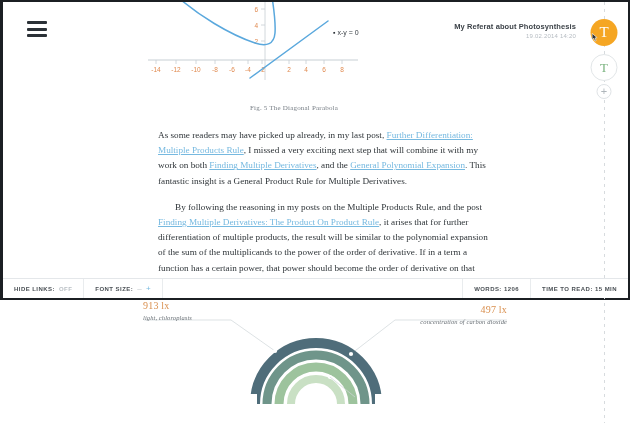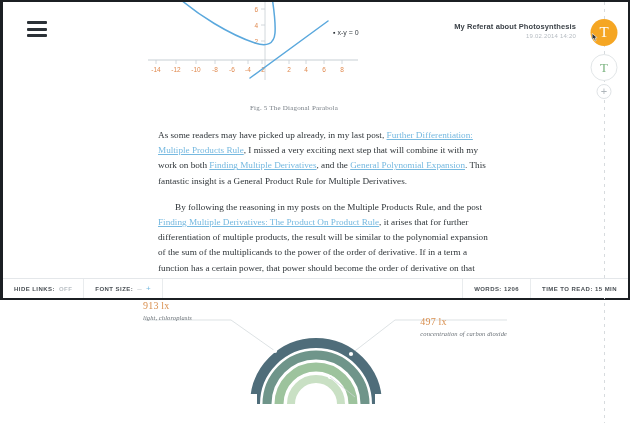--- a/index.html
+++ b/index.html
@@ -122,21 +122,21 @@
   .chart-label .value {
     font-family: "Liberation Serif", serif;
     font-size: 10px; color: #d98f4e; letter-spacing: .2px;
   }
   .chart-label .cap {
     font-family: "Liberation Serif", serif;
     font-style: italic; font-size: 6.5px; color: #6a7177;
     margin-top: 3px; letter-spacing: .1px;
   }
   .label-left { left: 140px; top: 2px; text-align: left; }
-  .label-right { right: 78px; top: 18px; }
+  .label-right { right: 78px; top: 6px; text-align: right; }
 
   
   .statusbar {
     position: absolute; left: 0; bottom: 0; width: 100%; height: 20px;
     background: #ffffff;
     border-top: 1px solid #e4e7ea;
     display: flex; align-items: stretch;
     font-family: "Liberation Sans", sans-serif;
     font-size: 6px; letter-spacing: .45px;
   }

